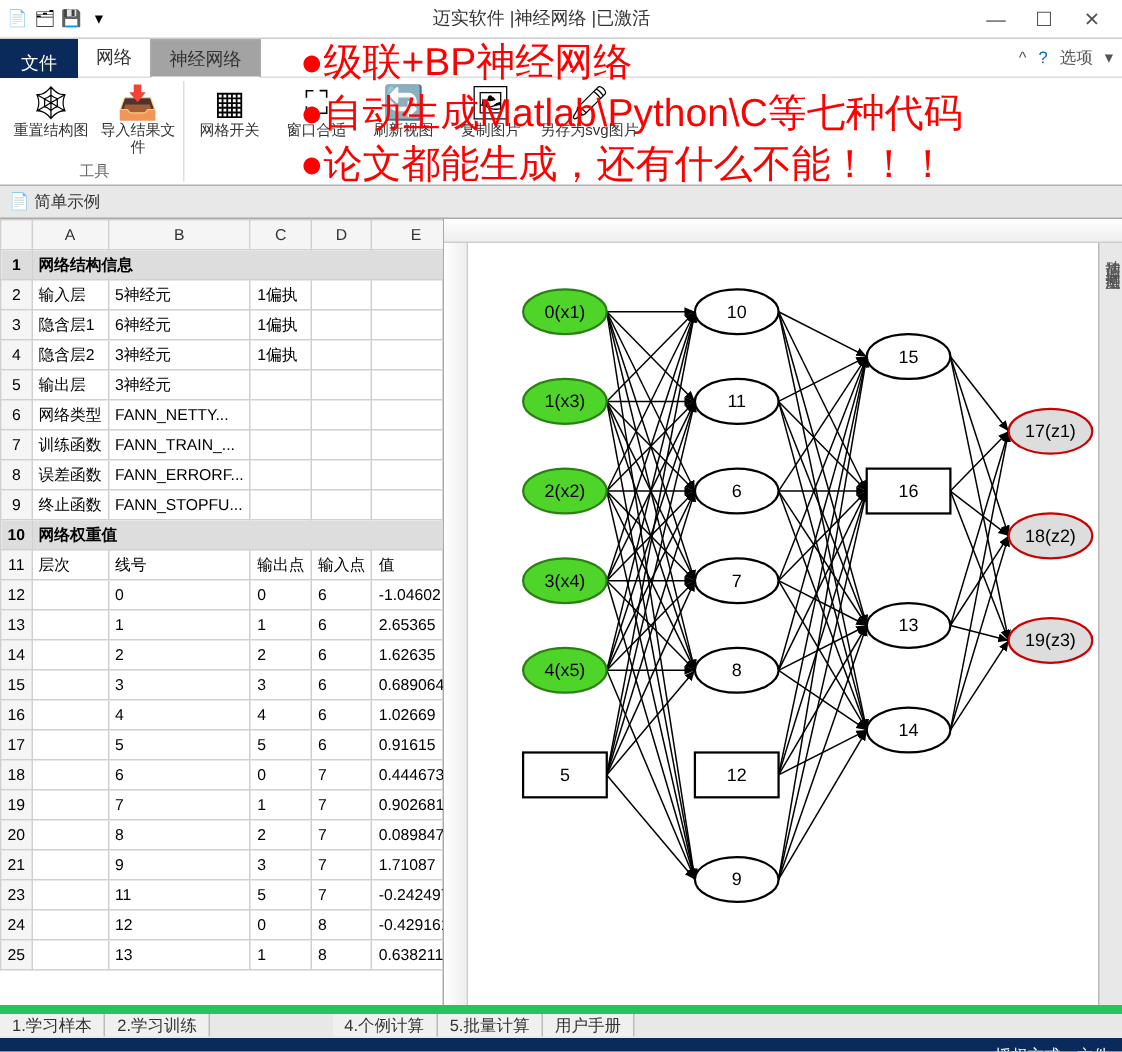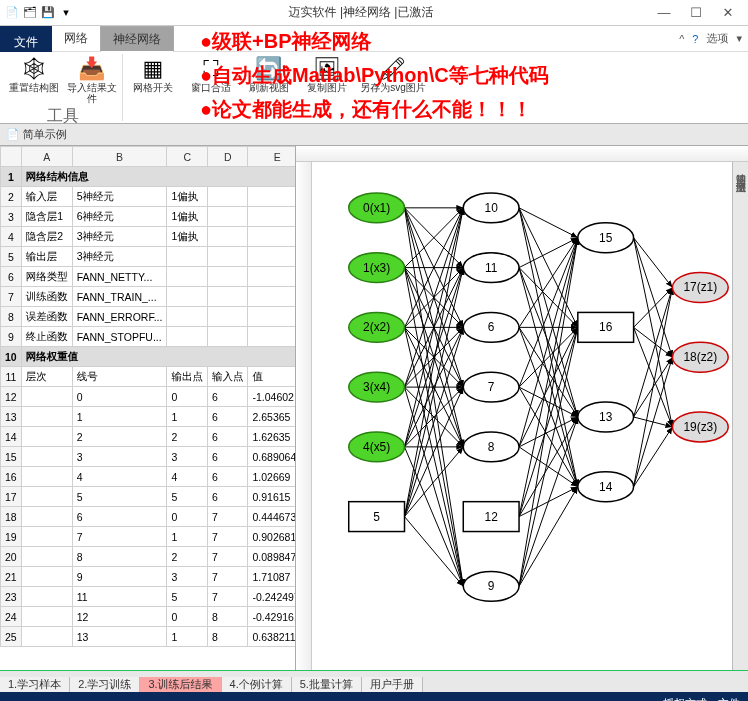--- a/index.html
+++ b/index.html
@@ -19,24 +19,24 @@
 .menubar .spacer { flex: 1; }
 .menubar .help { display: flex; align-items: center; gap: 8px; padding-right: 6px; color: #555; }
 
 .ribbon { height: 72px; background: #fff; border-bottom: 1px solid #b0b0b0; display: flex; padding: 2px 4px; position: relative; }
 .rgrp { display: flex; flex-direction: column; align-items: center; padding: 0 2px; border-right: 1px solid #ddd; }
 .rgrp:last-child { border-right: none; }
 .rbtns { display: flex; gap: 2px; }
 .rbtn { display: flex; flex-direction: column; align-items: center; width: 56px; padding: 2px; cursor: pointer; }
 .rbtn .ico { width: 28px; height: 26px; display: flex; align-items: center; justify-content: center; font-size: 22px; }
 .rbtn .lbl { font-size: 10px; color: #333; text-align: center; line-height: 11px; }
-.rgrp .glbl { font-size: 16px; color: #666; margin-top: auto; }
+.rgrp .glbl { font-size: 10px; color: #666; margin-top: auto; }
 
 .overlay { position: absolute; top: 24px; left: 200px; z-index: 100; pointer-events: none; }
-.overlay div { color: #ff0000; font-size: 20px; font-weight: bold; line-height: 34px; white-space: nowrap; }
+.overlay div { color: #ff0000; font-size: 26px; font-weight: normal; line-height: 34px; white-space: nowrap; }
 
 .panelbar { height: 22px; background: #e8e8e8; border-bottom: 1px solid #aaa; display: flex; align-items: center; padding: 0 6px; font-size: 11px; color: #333; }
 
 .main { display: flex; height: 524px; }
 .left { width: 296px; border-right: 1px solid #aaa; display: flex; flex-direction: column; background: #fff; }
 .sheet { flex: 1; overflow: auto; }
 .sheet table { border-collapse: collapse; width: 100%; font-size: 10.5px; }
 .sheet th, .sheet td { border: 1px solid #d0d0d0; padding: 2px 4px; height: 20px; text-align: left; white-space: nowrap; overflow: hidden; }
 .sheet th { background: #f5f5f5; color: #333; font-weight: normal; text-align: center; }
 .sheet .rh { background: #f5f5f5; text-align: center; width: 22px; }
@@ -48,21 +48,21 @@
 .sheet .colE { width: 60px; }
 
 .right { flex: 1; position: relative; background: #fff; overflow: hidden; }
 .right .ruler-h { height: 16px; background: linear-gradient(#fff,#eee); border-bottom: 1px solid #ccc; }
 .right .ruler-v { position: absolute; left: 0; top: 16px; bottom: 0; width: 16px; background: linear-gradient(90deg,#fff,#eee); border-right: 1px solid #ccc; }
 .right .canvas { position: absolute; left: 22px; top: 22px; right: 4px; bottom: 4px; }
 .right .pane-right { position: absolute; right: 0; top: 16px; bottom: 0; width: 16px; background: #e8e8e8; border-left: 1px solid #bbb; writing-mode: vertical-rl; font-size: 10px; display: flex; align-items: center; justify-content: flex-start; padding-top: 4px; color: #555; gap: 8px; }
 
 .svgnet { width: 100%; height: 100%; }
 
-.tabsbar { height: 22px; background: #e8e8e8; border-top: 1px solid #22c55e; display: flex; align-items: flex-end; }
+.tabsbar { height: 22px; background: #e8e8e8; border-top: 6px solid #22c55e; display: flex; align-items: flex-start; }
 .tabsbar .btab { padding: 0 8px; border-right: 1px solid #bbb; display: flex; align-items: center; font-size: 11px; background: #f0f0f0; color: #333; cursor: pointer; }
 .tabsbar .btab.active { background: #fca5a5; margin-top: 41px; }
 
 .statusbar { height: 22px; background: #0a2a5c; color: #fff; display: flex; align-items: center; justify-content: flex-end; padding: 0 8px; font-size: 11px; }
 </style>
 </head>
 <body>
 
 <div class="titlebar">
   <div class="qat">

